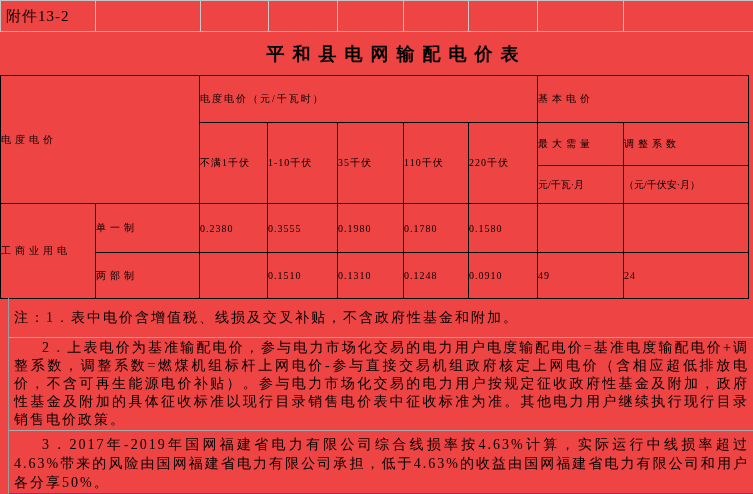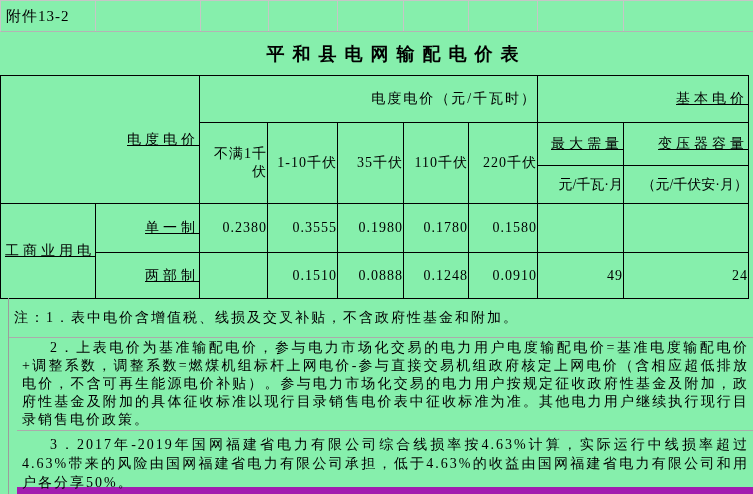--- a/index.html
+++ b/index.html
@@ -1,17 +1,17 @@
 <!DOCTYPE html>
 <html><head>
 <meta charset="utf-8">
 <style>
   html,body{margin:0;padding:0;background:#fff;}
   .screen{
-    position:relative;width:753px;height:494px;background:#86efac;
+    position:relative;width:753px;height:494px;background:#ef4444;
     font-family:"Liberation Serif", serif;color:#000;overflow:hidden;
   }
   
   .toprow{
     position:absolute;top:0;left:0;width:753px;height:32px;display:flex;
     box-sizing:border-box;border-top:1px solid #c6c6c6;border-bottom:1px solid #b4b4b4;
     border-left:1px solid #c6c6c6;
   }
   .tcell{box-sizing:border-box;height:100%;border-right:1px solid #c6c6c6;flex:0 0 auto;}
   .tcell.c0{width:95px;display:flex;align-items:center;padding-left:5px;font-size:15px;letter-spacing:1px;}
@@ -24,44 +24,44 @@
     display:flex;align-items:center;justify-content:center;
     font-family:"Liberation Sans", sans-serif;font-weight:bold;font-size:18px;
     letter-spacing:8px;text-indent:8px;padding-left:16px;
   }
   
   table.main{
     position:absolute;top:75px;left:0;width:748px;
     border-collapse:collapse;table-layout:fixed;
   }
   table.main td{
-    border:1px solid #000;text-align:right;vertical-align:middle;
-    font-size:14px;padding:0;overflow:hidden;
+    border:1px solid #000;text-align:left;vertical-align:middle;
+    font-size:10px;padding:0;overflow:hidden;
   }
   tr.r1{height:47px}tr.r2{height:43px}tr.r3{height:38px}tr.r4{height:49px}tr.r5{height:46px}
-  td.lbl{letter-spacing:4px;text-decoration:underline;}
+  td.lbl{letter-spacing:4px;}
   td.grp{letter-spacing:2px;}
   td.volt{letter-spacing:1px;}
   td.num{letter-spacing:1px;}
   td.unit{letter-spacing:0;}
   td.unit-sm{font-size:13px;letter-spacing:0;}
   
   .notes{
     position:absolute;top:298px;left:8px;width:746px;box-sizing:border-box;
     border-left:1px solid #9c9c9c;border-right:1px solid #9c9c9c;
   }
   .note{
     box-sizing:border-box;border-bottom:1px solid #ababab;
     padding:0 4px 0 5px;font-size:14px;letter-spacing:2px;
     line-height:19px;text-align:justify;
   }
   .n1{height:40px;padding-top:10px;text-align:left;}
   .n2{height:93px;padding-top:1px;line-height:18px;}
-  .n3{height:63px;padding-top:4px;border-bottom:7px solid #a21caf;}
-  .indent{text-indent:28px;margin-left:8px;}
+  .n3{height:63px;padding-top:4px;border-bottom:1px solid #a21caf;}
+  .indent{text-indent:28px;}
 </style>
 </head>
 <body>
 
 <div class="screen">
 
   <div class="toprow">
     <div class="tcell c0">附件13-2</div>
     <div class="tcell c1"></div>
     <div class="tcell c2"></div>
@@ -93,42 +93,42 @@
         <td colspan="5" class="grp">电度电价（元/千瓦时）</td>
         <td colspan="2" class="lbl">基本电价</td>
       </tr>
       <tr class="r2">
         <td rowspan="2" class="volt">不满1千伏</td>
         <td rowspan="2" class="volt">1-10千伏</td>
         <td rowspan="2" class="volt">35千伏</td>
         <td rowspan="2" class="volt">110千伏</td>
         <td rowspan="2" class="volt">220千伏</td>
         <td class="lbl">最大需量</td>
-        <td class="lbl">变压器容量</td>
+        <td class="lbl">调整系数</td>
       </tr>
       <tr class="r3">
         <td class="unit">元/千瓦·月</td>
         <td class="unit-sm">（元/千伏安·月）</td>
       </tr>
       <tr class="r4">
         <td rowspan="2" class="lbl">工商业用电</td>
         <td class="lbl">单一制</td>
         <td class="num">0.2380</td>
         <td class="num">0.3555</td>
         <td class="num">0.1980</td>
         <td class="num">0.1780</td>
         <td class="num">0.1580</td>
         <td class="num"></td>
         <td class="num"></td>
       </tr>
       <tr class="r5">
         <td class="lbl">两部制</td>
         <td class="num"></td>
         <td class="num">0.1510</td>
-        <td class="num">0.0888</td>
+        <td class="num">0.1310</td>
         <td class="num">0.1248</td>
         <td class="num">0.0910</td>
         <td class="num">49</td>
         <td class="num">24</td>
       </tr>
     </tbody>
   </table>
 
   <div class="notes">
     <div class="note n1">注：1．表中电价含增值税、线损及交叉补贴，不含政府性基金和附加。</div>

